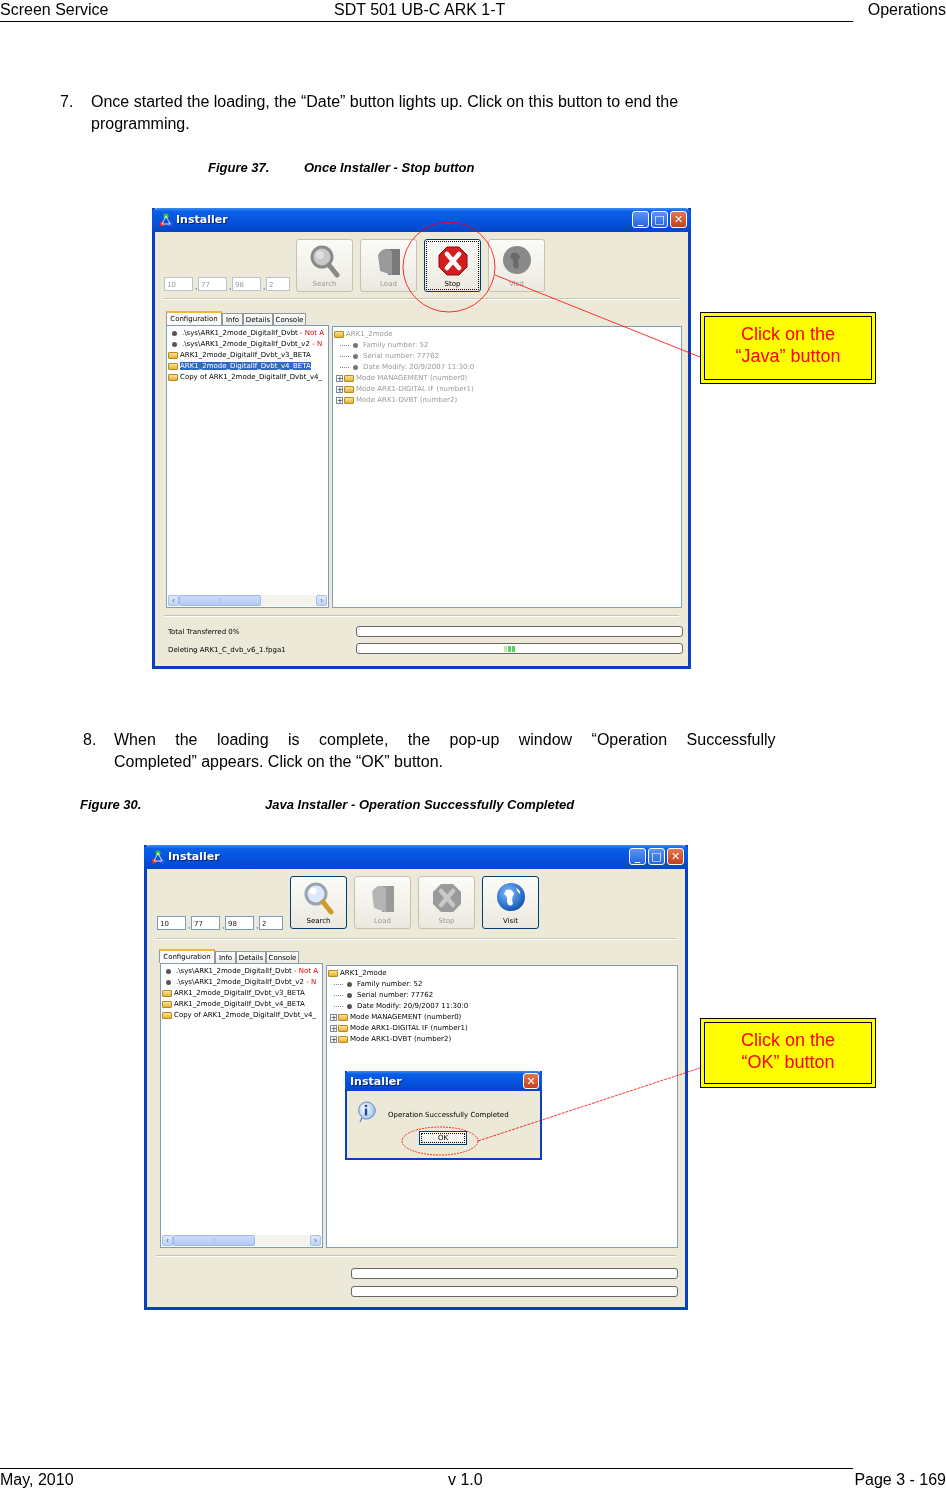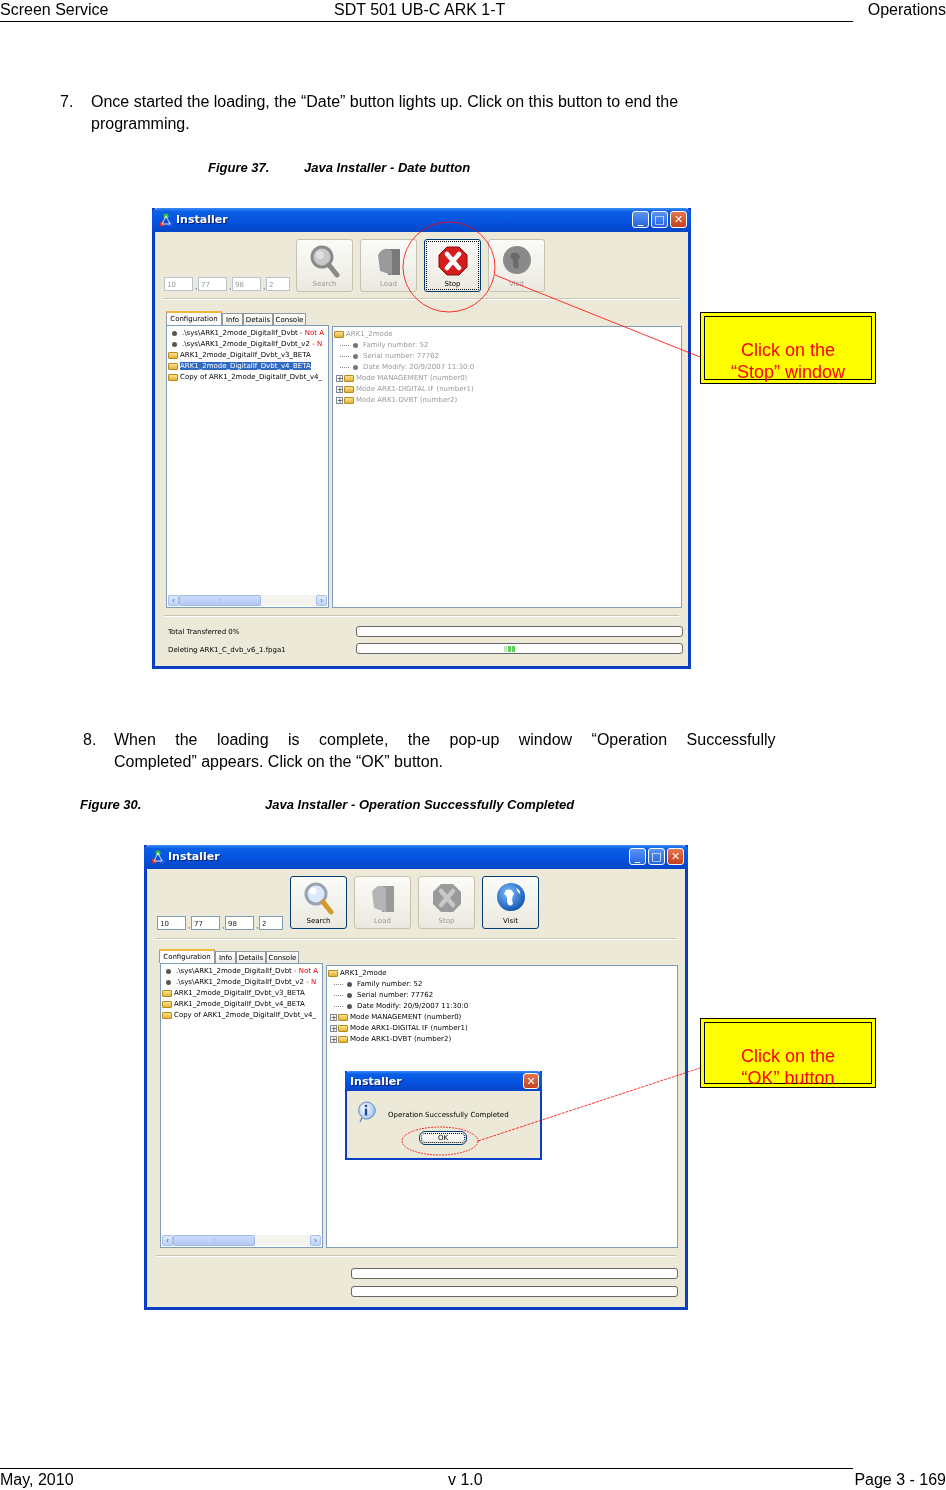--- a/index.html
+++ b/index.html
@@ -60,26 +60,26 @@
 
   .hscroll { position:absolute; left:1px; right:1px; bottom:1px; height:11px; background:#f4f3ee; }
   .hscroll .arr { position:absolute; top:0; width:11px; height:11px; background:linear-gradient(#e0e9fb,#bcd0f6); border:1px solid #a9c0ec; box-sizing:border-box; font-size:8px; line-height:9px; text-align:center; color:#4d6185; border-radius:2px; }
   .hscroll .thumb { position:absolute; top:0; height:11px; background:linear-gradient(#cddcfb,#b2c8f4); border:1px solid #9fb8ea; box-sizing:border-box; border-radius:2px; font-size:6px; color:#7088b8; text-align:center; line-height:9px; }
 
   .status-lbl { position:absolute; font-size:7px; font-family:"DejaVu Sans", sans-serif; color:#000; }
   .pbar { position:absolute; height:11px; background:#fff; border:1px solid #686868; border-radius:3px; box-sizing:border-box; }
   .pbar .chunk { position:absolute; top:2px; width:3px; height:6px; background:#5ad15a; }
 
   .callout { position:absolute; background:#ffff00; border:1px solid #000; box-sizing:border-box; }
-  .callout .inner { position:absolute; left:3px; top:3px; right:3px; bottom:3px; border:1px solid #000; color:#ff0000; font-size:18px; text-align:center; line-height:22px; padding-top:22px; box-sizing:border-box; }
+  .callout .inner { position:absolute; left:3px; top:3px; right:3px; bottom:3px; border:1px solid #000; color:#ff0000; font-size:18px; text-align:center; line-height:22px; padding-top:6px; box-sizing:border-box; }
 
   .dialog { position:absolute; background:#ece9d8; border:2px solid #0a3fc4; border-top:none; box-sizing:border-box; }
   .dialog .titlebar { height:20px; left:-2px; right:-2px; border-radius:5px 5px 0 0; }
   .dialog .titlebar .t-title { left:5px; top:4px; }
-  .ok-btn { position:absolute; width:48px; height:14px; border:1px solid #003c74; border-radius:6px; background:linear-gradient(#fff,#ecebe6); font-size:7px; font-family:"DejaVu Sans", sans-serif; text-align:center; line-height:12px; box-sizing:border-box; outline:1px dotted #000; outline-offset:-3px; }
+  .ok-btn { position:absolute; width:48px; height:14px; border:1px solid #003c74; border-radius:0; background:linear-gradient(#fff,#ecebe6); font-size:7px; font-family:"DejaVu Sans", sans-serif; text-align:center; line-height:12px; box-sizing:border-box; outline:1px dotted #000; outline-offset:-3px; }
 
   svg.overlay { position:absolute; left:0; top:0; pointer-events:none; }
 </style>
 </head>
 <body>
 
 <div class="abs hdr">
   <span style="left:0">Screen Service</span>
   <span style="left:334px">SDT 501 UB-C ARK 1-T</span>
   <span style="right:0">Operations</span>
@@ -87,21 +87,21 @@
 <div class="abs hdr-rule"></div>
 
 <div class="abs step" style="left:60px; top:92px; width:800px; height:42px;">
   <span class="num">7.</span>
   <span class="txt" style="top:0">Once started the loading, the “Date” button lights up. Click on this button to end the</span>
   <span class="txt" style="top:22px">programming.</span>
 </div>
 
 <div class="abs caption" style="left:208px; top:160px;">
   <span>Figure 37.</span>
-  <span style="position:absolute; left:96px; white-space:nowrap;">Java Installer - Date button</span>
+  <span style="position:absolute; left:96px; white-space:nowrap;">Once Installer - Stop button</span>
 </div>
 
 <div class="abs win" style="left:152px; top:208px; width:539px; height:461px;">
   <div class="titlebar">
     <svg class="t-icon" viewBox="0 0 14 14">
         <circle cx="7" cy="3" r="2.5" fill="#3cc83c"></circle>
         <circle cx="3" cy="11" r="2.5" fill="#e03030"></circle>
         <circle cx="11" cy="11" r="2.5" fill="#3060e0"></circle>
         <path d="M7 3 L3 11 L11 11 Z" fill="none" stroke="#fff" stroke-width="0.8"></path>
       </svg>
@@ -188,21 +188,21 @@
   <div class="pbar" style="left:201px; top:435px; width:327px;">
     <span class="chunk" style="left:147px; background:#b9ebb9;"></span>
     <span class="chunk" style="left:151px;"></span>
     <span class="chunk" style="left:155px;"></span>
   </div>
 </div>
 
 <div class="callout" style="left:700px; top:312px; width:176px; height:72px;">
   <div class="inner">
     <div>Click on the</div>
-    <div>“Stop” window</div>
+    <div>“Java” button</div>
   </div>
 </div>
 
 <div class="abs step" style="left:83px; top:730px; width:768px; height:42px;">
   <span class="num">8.</span>
   <span class="txt" style="top:22px">Completed” appears. Click on the “OK” button.</span>
   <span class="txt" style="top:0; width:737px; word-spacing:15px;">When the loading is complete, the pop-up window “Operation Successfully</span>
 </div>
 
 <div class="abs caption" style="left:80px; top:797px;">

